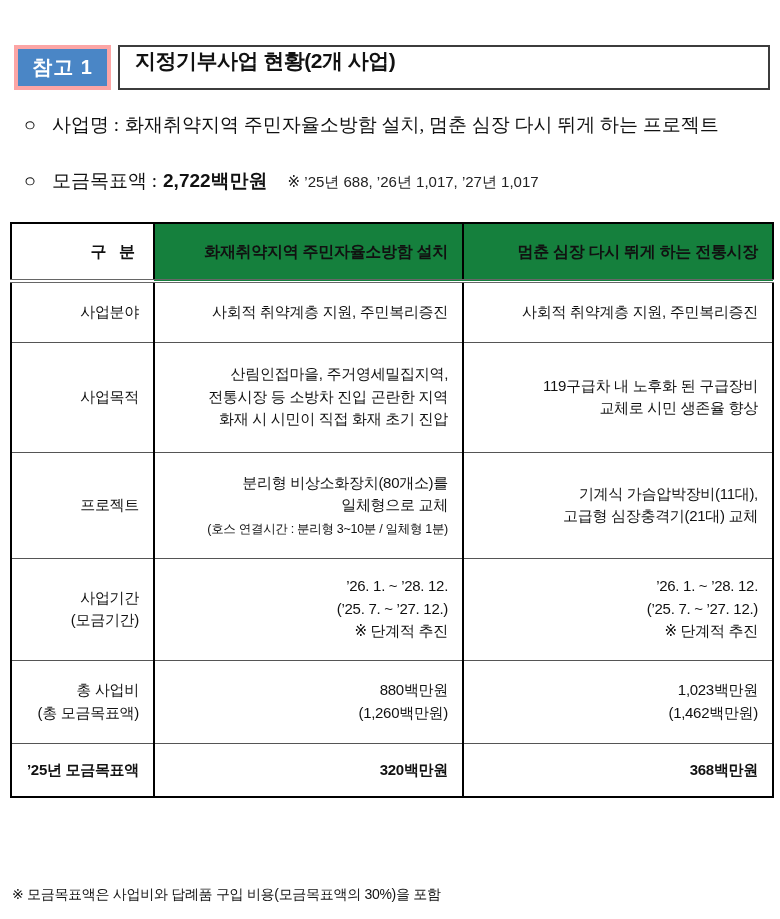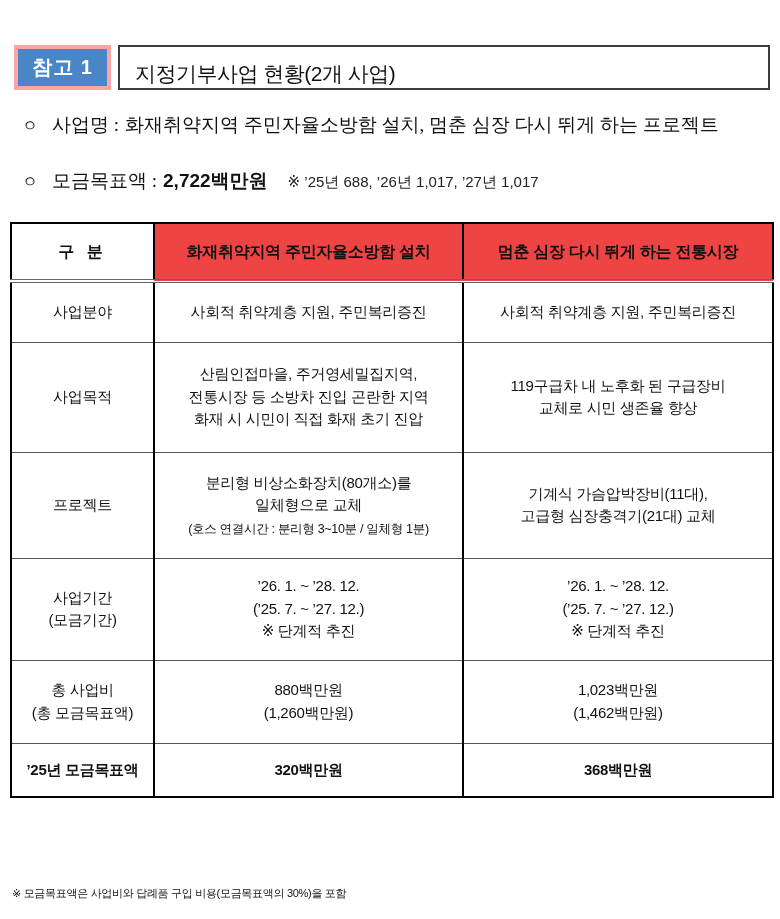--- a/index.html
+++ b/index.html
@@ -15,22 +15,22 @@
     display:flex; align-items:stretch; gap:7px;
   }
   .badge {
     width:97px; background:#4a86c6; border:4px solid #fca5a5;
     color:#ffffff; font-weight:bold; font-size:20px;
     display:flex; align-items:center; justify-content:center;
     letter-spacing:1px; box-sizing:border-box;
   }
   .title-box {
     flex:1; border:2px solid #3c3c3c; background:#ffffff;
-    display:flex; align-items:flex-end; padding-left:15px;
-    font-size:21px; font-weight:normal; letter-spacing:-0.5px;
+    display:flex; align-items:flex-start; padding-left:15px;
+    font-size:21px; font-weight:bold; letter-spacing:-0.5px;
     box-sizing:border-box;
   }
 
   
   .bullets {
     position:absolute; left:22px; top:112px; right:10px;
     font-family:"Liberation Serif","DejaVu Serif",serif; font-size:19px;
   }
   .bullet-line { display:flex; align-items:baseline; margin-bottom:30px; white-space:nowrap; }
   .bullet-marker { font-size:16px; margin-right:14px; }
@@ -44,44 +44,44 @@
   
   table.main {
     position:absolute; left:10px; top:222px;
     width:762px; border-collapse:collapse; table-layout:fixed;
     border:2px solid #000;
   }
   col.c1 { width:143px; } col.c2 { width:309px; } col.c3 { width:310px; }
   th, td {
     border-top:1px solid #555; border-bottom:1px solid #555;
     border-left:2px solid #000; border-right:2px solid #000;
-    text-align:center; vertical-align:middle; padding:3px 4px;
+    text-align:right; vertical-align:middle; padding:3px 14px;
     font-size:15px; line-height:1.5; white-space:pre-line;
     letter-spacing:-0.3px; box-sizing:border-box;
   }
   th {
-    background:#ef4444; font-size:16px; font-weight:bold;
+    background:#15803d; font-size:16px; font-weight:bold;
     border-bottom:4px double #666;
   }
   th.label-col { background:#ffffff; letter-spacing:4px; }
   tr.r-head  { height:58px; }
   tr.r1 { height:61px; }
   tr.r2 { height:110px; }
   tr.r3 { height:106px; }
   tr.r4 { height:102px; }
   tr.r5 { height:83px; }
   tr.r6 { height:57px; }
   tr.r7 { height:54px; }
   tr.bold-row td { font-weight:bold; }
   td .sub { display:block; font-size:12.5px; margin-top:3px; white-space:pre-line; }
 
   
   .footnote {
     position:absolute; left:12px; top:886px;
-    font-size:11px; letter-spacing:-0.3px; color:#111;
+    font-size:14px; letter-spacing:-0.3px; color:#111;
   }
 </style>
 </head>
 <body>
 
 <div class="header-row">
   <div class="badge">
     <span>참고 1</span>
   </div>
   <div class="title-box">

